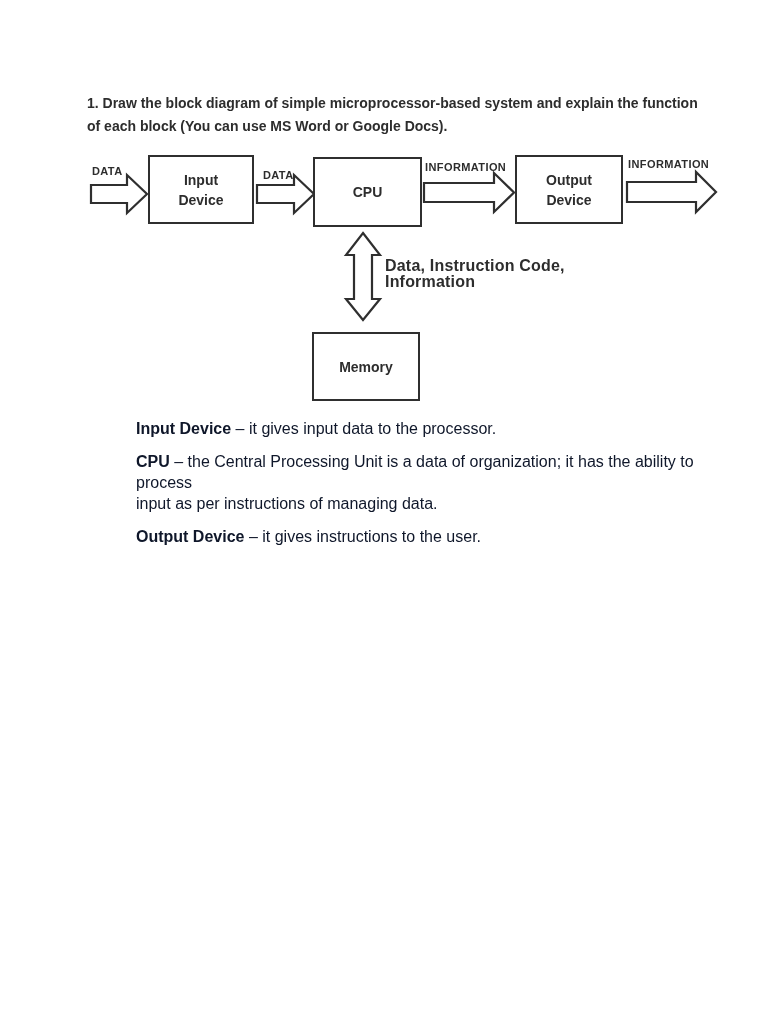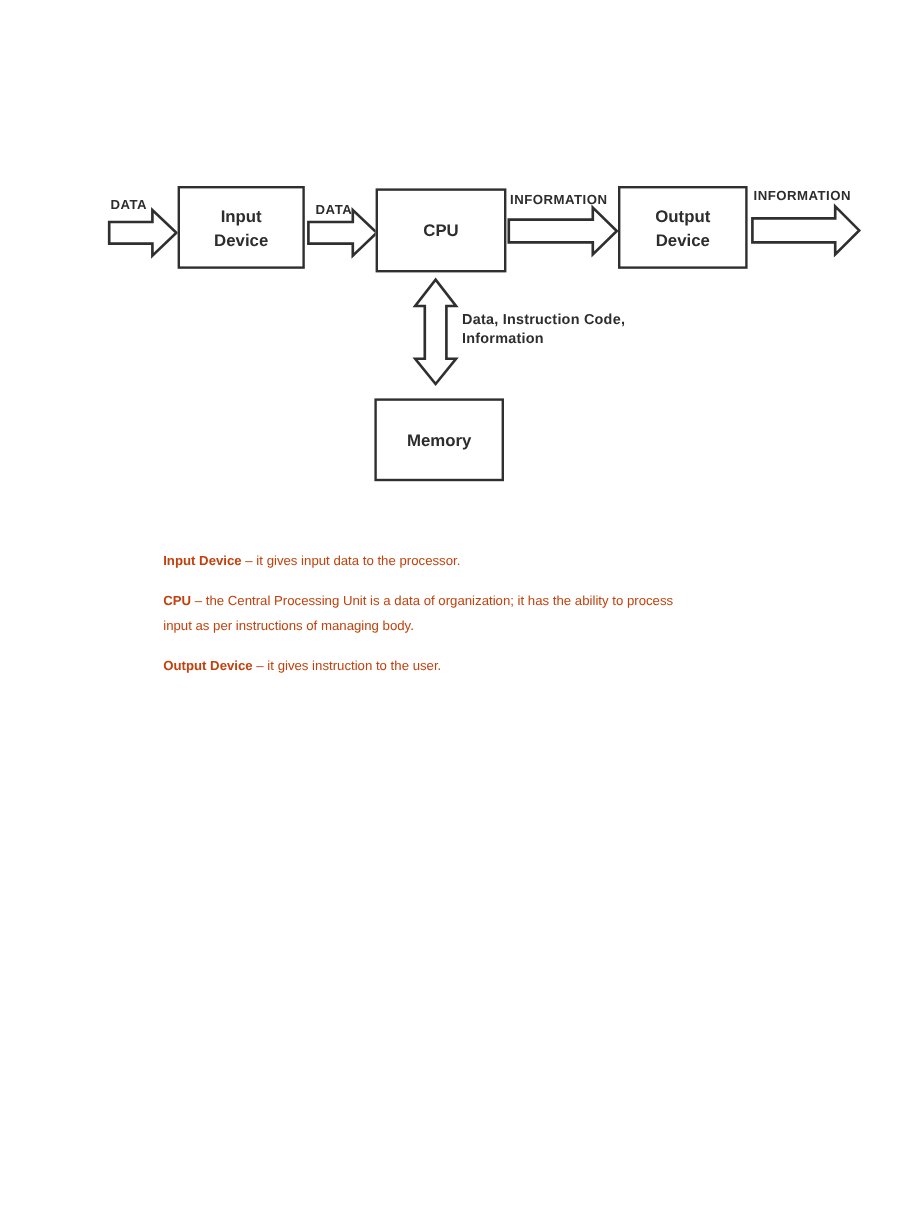--- a/index.html
+++ b/index.html
@@ -71,47 +71,50 @@
     letter-spacing: 0.4px;
     color: #2d2d2d;
     white-space: nowrap;
   }
   .lbl-data-1 { left: 92px;  top: 165px; }
   .lbl-data-2 { left: 263px; top: 169px; }
   .lbl-info-1 { left: 425px; top: 161px; }
   .lbl-info-2 { left: 628px; top: 158px; }
   .lbl-bus {
     left: 385px; top: 258px;
-    font-size: 12px;
+    font-size: 16px;
     line-height: 16px;
     letter-spacing: 0.2px;
     white-space: normal;
   }
   .lbl-bus span { display: block; }
 
   
   .explanations {
     position: absolute;
     left: 136px;
     top: 418px;
     width: 615px;
-    font-size: 11px;
+    font-size: 16px;
     line-height: 21px;
-    color: #c2410c;
-    margin-top: 40px;
+    color: #0f172a;
   }
   .explanations p { margin: 0 0 12px 0; }
   .explanations .term { font-weight: bold; }
   .explanations .cont { display: block; }
 </style>
 </head>
 <body>
 
 <div class="page">
 
+  <div class="question">
+    <span>1. Draw the block diagram of simple microprocessor-based system and explain the function</span>
+    <span>of each block (You can use MS Word or Google Docs).</span>
+  </div>
 
   <svg class="arrow-layer" viewBox="0 0 768 420" xmlns="http://www.w3.org/2000/svg">
     <polygon points="91,185 127,185 127,175 147,194 127,213 127,203 91,203"></polygon>
     <polygon points="257,185 294,185 294,175 314,194 294,213 294,203 257,203"></polygon>
     <polygon points="424,183 494,183 494,173 514,192.5 494,212 494,202 424,202"></polygon>
     <polygon points="627,182 696,182 696,172 716,192 696,212 696,202 627,202"></polygon>
     <polygon points="363,233 380,255 372,255 372,299 380,299 363,320 346,299 354,299 354,255 346,255"></polygon>
   </svg>
 
   <div class="block block-input">
@@ -131,17 +134,17 @@
   <div class="arrow-label lbl-data-2">DATA</div>
   <div class="arrow-label lbl-info-1">INFORMATION</div>
   <div class="arrow-label lbl-info-2">INFORMATION</div>
   <div class="arrow-label lbl-bus">
     <span>Data, Instruction Code,</span>
     <span>Information</span>
   </div>
 
   <div class="explanations">
     <p><span class="term">Input Device</span><span> – it gives input data to the processor.</span><span class="cont"></span></p>
-    <p><span class="term">CPU</span><span> – the Central Processing Unit is a data of organization; it has the ability to process</span><span class="cont">input as per instructions of managing body.</span></p>
-    <p><span class="term">Output Device</span><span> – it gives instruction to the user.</span><span class="cont"></span></p>
+    <p><span class="term">CPU</span><span> – the Central Processing Unit is a data of organization; it has the ability to process</span><span class="cont">input as per instructions of managing data.</span></p>
+    <p><span class="term">Output Device</span><span> – it gives instructions to the user.</span><span class="cont"></span></p>
   </div>
 
 </div>
 
 </body></html>

